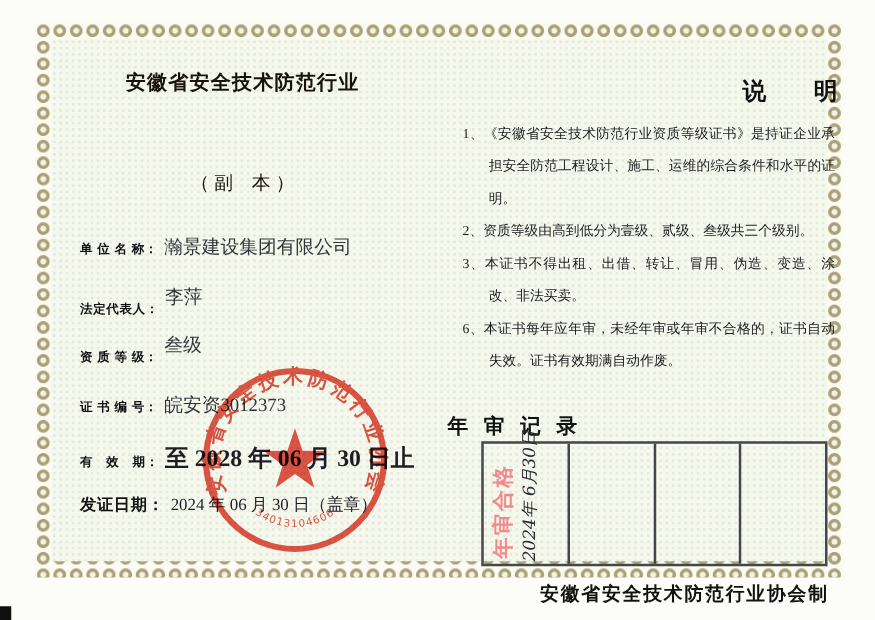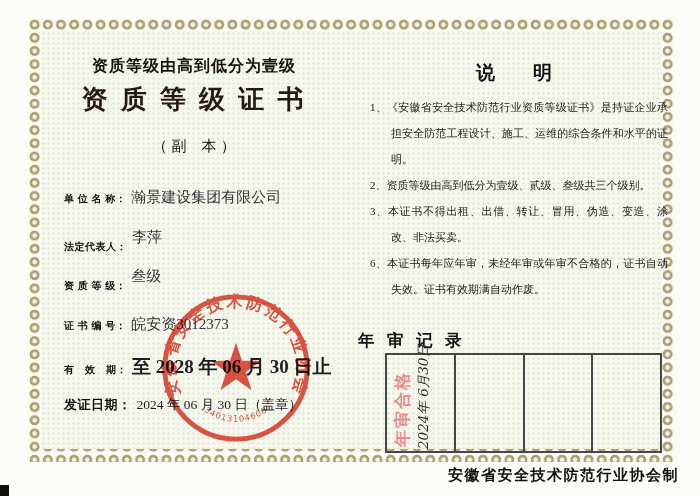--- a/index.html
+++ b/index.html
@@ -34,51 +34,50 @@
   .fvalue{font-size:15px;color:#33343a;margin-left:5px;
     font-family:"Liberation Serif","DejaVu Serif",serif;}
   .raise{position:relative;top:-8px;}
   .f-valid .fvalue{font-weight:bold;color:#1d1d22;font-size:19px;}
   .f-issue .flabel{font-size:13px;}
   .f-issue .fvalue{font-weight:normal;font-size:13.5px;color:#1d1d22;}
   
   .seal{position:absolute;left:130px;top:272px;width:156px;height:156px;
     opacity:.86;mix-blend-mode:multiply;}
   
-  .notes-heading{position:absolute;left:330px;top:42px;width:312px;text-align:center;
+  .notes-heading{position:absolute;left:330px;top:42px;width:312px;text-align:right;
     font-size:19px;font-weight:bold;color:#121212;}
   .notes{position:absolute;left:342px;top:76px;width:298px;
     font-size:11px;line-height:26px;font-weight:400;color:#1c1c1c;
     text-align:justify;font-family:"Liberation Serif","DejaVu Serif",serif;}
   .note-item{padding-left:21px;text-indent:-21px;}
   .review-heading{position:absolute;left:330px;top:312px;width:312px;text-align:left;
     font-size:16.5px;font-weight:bold;letter-spacing:4px;color:#121212;}
   .review-table{position:absolute;left:357px;top:335px;width:277px;height:100px;
     border:2px solid #45454a;display:flex;box-sizing:border-box;background:transparent;}
   .review-cell{flex:1;border-right:2px solid #45454a;}
   .review-cell:last-child{border-right:none;}
   .stamp-pass{position:absolute;left:363px;top:429px;transform:rotate(-90deg);
     transform-origin:0 0;font-size:17px;font-weight:bold;letter-spacing:2px;
     color:#ef8b8b;white-space:nowrap;font-family:"Liberation Serif","DejaVu Serif",serif;}
   .stamp-date{position:absolute;left:387px;top:431px;transform:rotate(-90deg);
     transform-origin:0 0;font-size:13.5px;font-style:italic;color:#2a2a2e;
     white-space:nowrap;font-family:"DejaVu Serif","Liberation Serif",serif;}
   
-  .footer{position:absolute;left:448px;top:466px;font-size:15px;font-weight:bold;
+  .footer{position:absolute;left:432px;top:466px;font-size:15px;font-weight:bold;
     letter-spacing:1.5px;color:#121212;white-space:nowrap;}
   .scan-artifact{position:absolute;left:0;top:485px;width:9px;height:11px;background:#101010;}
 </style>
 </head>
 <body>
 
 <div class="cert">
   <div class="cert-inner"></div>
 
-  <div class="org-line">资质等级由高到低分为壹级</div>
-  <div class="main-title">资 质 等 级 证 书</div>
+  <div class="org-line">安徽省安全技术防范行业</div>
   <div class="copy-line">（ 副　本 ）</div>
 
   <div class="field" style="top:170px">
     <span class="flabel">单 位 名 称：</span><span class="fvalue">瀚景建设集团有限公司</span>
   </div>
   <div class="field" style="top:257px">
     <span class="flabel">资 质 等 级：</span><span class="fvalue raise">叁级</span>
   </div>
   <div class="field" style="top:218px">
     <span class="flabel">法定代表人：</span><span class="fvalue raise">李萍</span>

